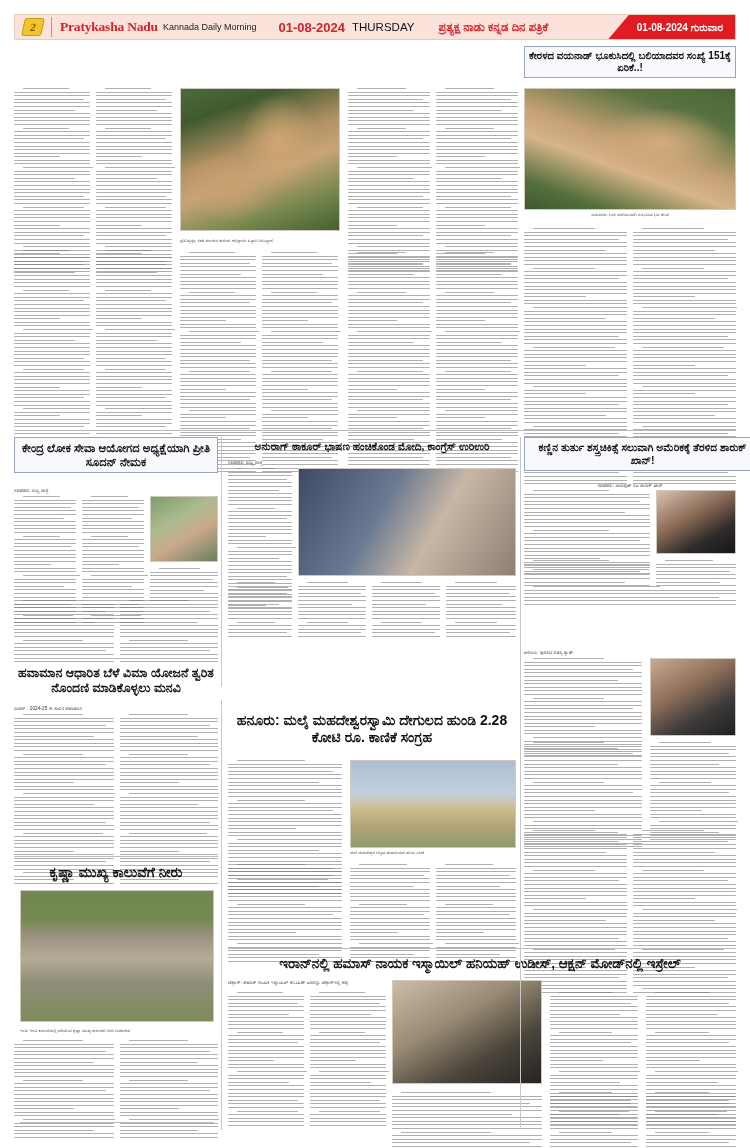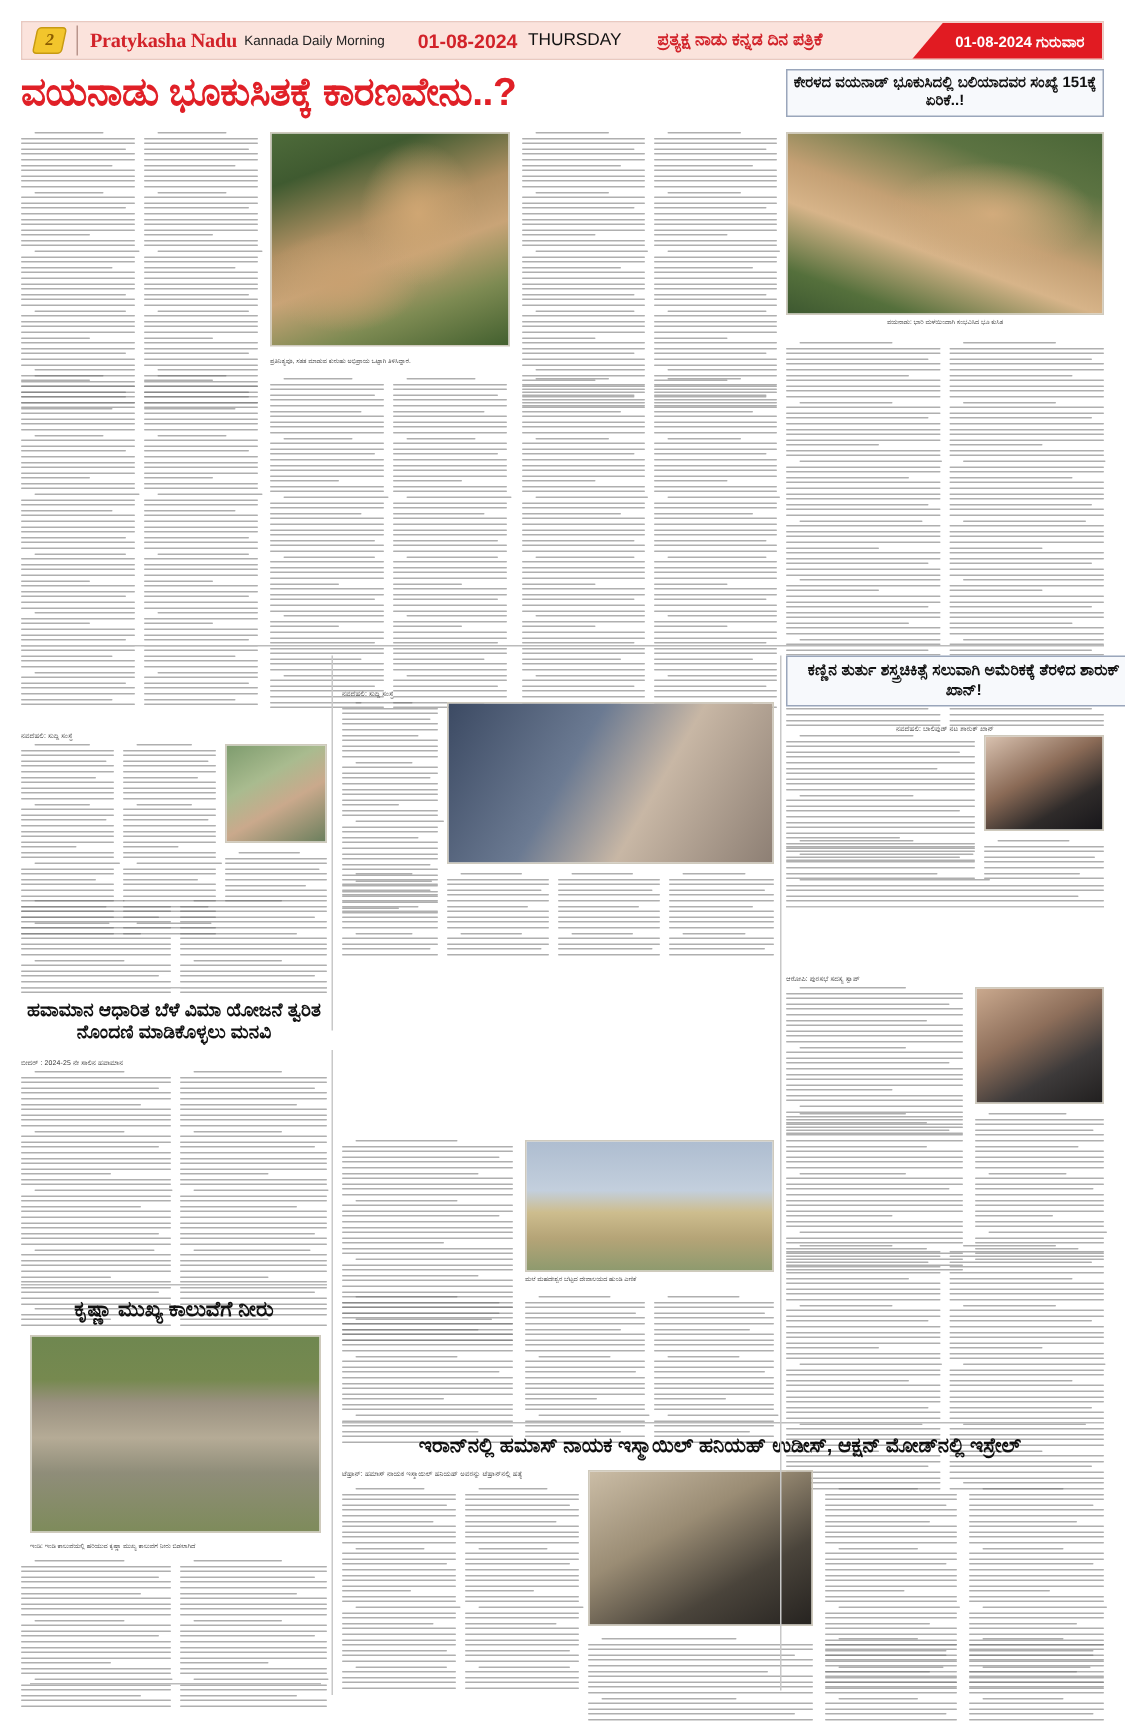--- a/index.html
+++ b/index.html
@@ -163,21 +163,20 @@
     </div>
     <div class="mh-sep"></div>
     <div class="mh-name">Pratykasha Nadu</div>
     <div class="mh-tag">Kannada Daily Morning</div>
     <div class="mh-date">01-08-2024</div>
     <div class="mh-day">THURSDAY</div>
     <div class="mh-kn">ಪ್ರತ್ಯಕ್ಷ ನಾಡು ಕನ್ನಡ ದಿನ ಪತ್ರಿಕೆ</div>
     <div class="mh-redtab">01-08-2024 ಗುರುವಾರ</div>
   </div>
 
-  <div class="main-headline">ವಯನಾಡು ಭೂಕುಸಿತಕ್ಕೆ ಕಾರಣವೇನು..?</div>
 
   <div class="blk hdline boxed" style="left:524px; top:46px; width:212px; font-size:10px;">ಕೇರಳದ ವಯನಾಡ್ ಭೂಕುಸಿದಲ್ಲಿ ಬಲಿಯಾದವರ ಸಂಖ್ಯೆ 151ಕ್ಕೆ ಏರಿಕೆ..!</div>
 
   <div class="blk" style="left:524px; top:88px; width:212px;">
     <div class="photo landslide2" style="height:122px;"></div>
     <div class="cap">ವಯನಾಡು: ಭಾರಿ ಮಳೆಯಿಂದಾಗಿ ಸಂಭವಿಸಿದ ಭೂ ಕುಸಿತ</div>
   </div>
 
   <div class="blk" style="left:524px; top:228px; width:103px;">
     <div class="col-text" id="g-ls1">
@@ -957,20 +956,21 @@
         <div class="ln s92"></div>
         <div class="ln"></div>
         <div class="ln"></div>
         <div class="ln s80"></div>
         <div class="ln"></div>
       </div>
   </div>
 
   <hr class="blk hr" style="left:14px; top:430px; width:722px;">
 
+  <div class="blk hdline boxed" style="left:14px; top:437px; width:204px; font-size:11.5px;">ಕೇಂದ್ರ ಲೋಕ ಸೇವಾ ಆಯೋಗದ ಅಧ್ಯಕ್ಷೆಯಾಗಿ ಪ್ರೀತಿ ಸೂದನ್ ನೇಮಕ</div>
   <div class="blk byline" style="left:14px; top:486px; width:204px; text-align:left;">ನವದೆಹಲಿ: ಸುದ್ದಿ ಸಂಸ್ಥೆ</div>
   <div class="blk" style="left:14px; top:496px; width:62px;">
     <div class="col-text" id="g-u1">
         <div class="ln i s60"></div>
         <div class="ln"></div>
         <div class="ln"></div>
         <div class="ln s92"></div>
         <div class="ln"></div>
         <div class="ln"></div>
         <div class="ln s80"></div>
@@ -1100,20 +1100,21 @@
         <div class="ln i s60"></div>
         <div class="ln"></div>
         <div class="ln"></div>
         <div class="ln s92"></div>
         <div class="ln"></div>
         <div class="ln"></div>
         <div class="ln"></div>
       </div>
   </div>
 
+  <div class="blk hdline" style="left:228px; top:440px; width:288px; font-size:10.5px;">ಅನುರಾಗ್ ಠಾಕೂರ್ ಭಾಷಣ ಹಂಚಿಕೊಂಡ ಮೋದಿ, ಕಾಂಗ್ರೆಸ್ ಉರಿಉರಿ</div>
   <div class="blk byline" style="left:228px; top:458px; width:120px; text-align:left;">ನವದೆಹಲಿ: ಸುದ್ದಿ ಸಂಸ್ಥೆ</div>
   <div class="blk" style="left:228px; top:468px; width:64px;">
     <div class="col-text" id="g-m1">
         <div class="ln i s60"></div>
         <div class="ln"></div>
         <div class="ln"></div>
         <div class="ln s92"></div>
         <div class="ln"></div>
         <div class="ln"></div>
         <div class="ln s80"></div>
@@ -1683,20 +1684,21 @@
         <div class="ln i s92"></div>
         <div class="ln"></div>
         <div class="ln"></div>
         <div class="ln s80"></div>
         <div class="ln"></div>
         <div class="ln"></div>
       </div>
   </div>
   <hr class="blk hr" style="left:20px; top:1122px; width:194px;">
 
+  <div class="blk hdline" style="left:228px; top:712px; width:288px; font-size:14px;">ಹನೂರು: ಮಲೈ ಮಹದೇಶ್ವರಸ್ವಾಮಿ ದೇಗುಲದ ಹುಂಡಿ 2.28 ಕೋಟಿ ರೂ. ಕಾಣಿಕೆ ಸಂಗ್ರಹ</div>
   <div class="blk" style="left:228px; top:760px; width:114px;">
     <div class="col-text" id="g-t1">
         <div class="ln i s60"></div>
         <div class="ln"></div>
         <div class="ln"></div>
         <div class="ln s92"></div>
         <div class="ln"></div>
         <div class="ln"></div>
         <div class="ln s80"></div>
         <div class="ln"></div>

